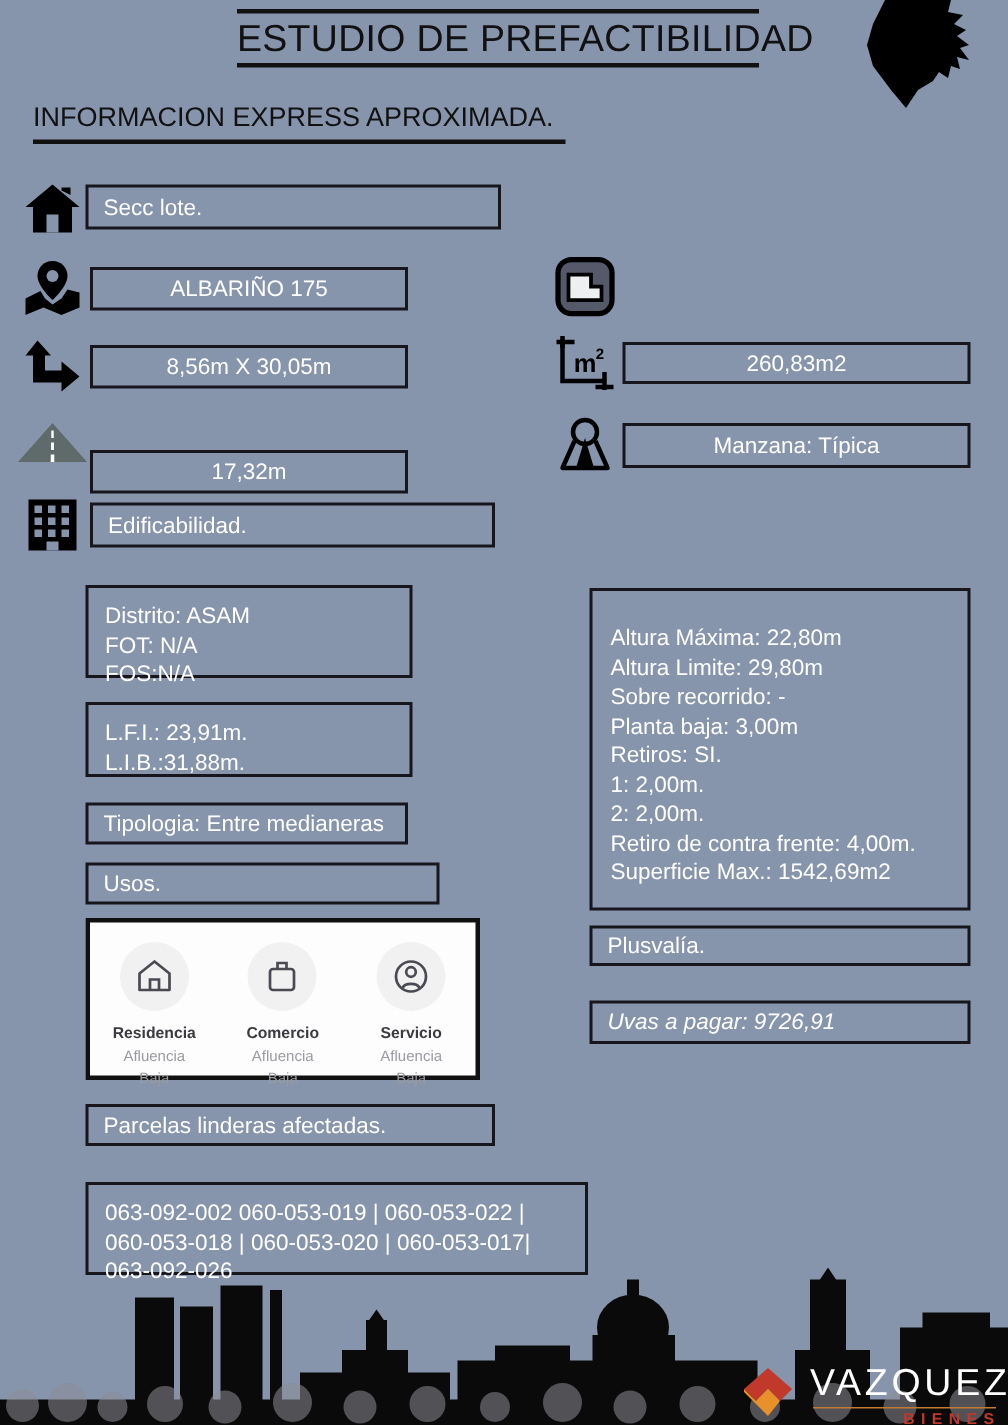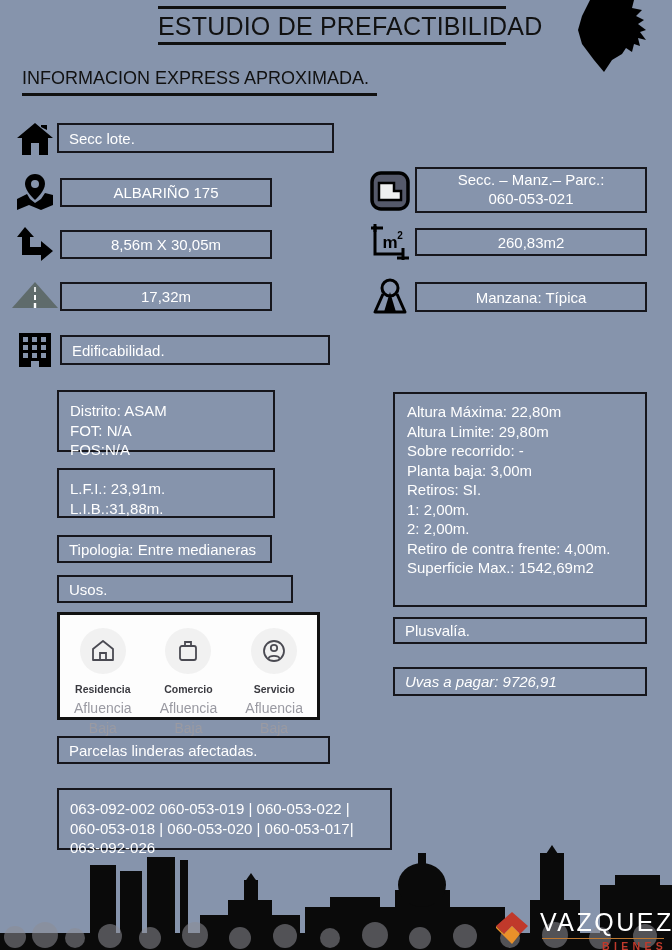--- a/index.html
+++ b/index.html
@@ -74,21 +74,21 @@
   .uso-item { width: 33%; text-align: center; }
   .uso-circle {
     width: 46px; height: 46px; border-radius: 50%;
     background: #f1f1f1;
     margin: 0 auto 9px;
     display: flex; align-items: center; justify-content: center;
   }
   .uso-name {
     font-size: 10.5px; font-weight: bold; color: #3a3a40; margin-bottom: 3px;
   }
-  .uso-sub { font-size: 14px; color: #9a9aa2; line-height: 1.45; }
+  .uso-sub { font-size: 10px; color: #9a9aa2; line-height: 1.45; }
 
   
   .skyline { position: absolute; left: 0; bottom: 0; width: 672px; height: 105px; }
 
   
   .logo { position: absolute; left: 492px; top: 908px; width: 175px; height: 50px; text-align: right; }
   .logo-mark { position: absolute; left: 0; top: 2px; width: 44px; height: 38px; }
   .logo-word {
     position: absolute; left: 48px; top: 0px;
     font-size: 25px; letter-spacing: 2.5px; color: #ffffff; font-weight: normal;
@@ -171,21 +171,21 @@
   </div>
 
   <div class="field center" style="left:60px; top:178px; width:212px; height:29px;">
     <span>ALBARIÑO 175</span>
   </div>
 
   <div class="field center" style="left:60px; top:230px; width:212px; height:29px;">
     <span>8,56m X 30,05m</span>
   </div>
 
-  <div class="field center" style="left:60px; top:282px; width:212px; height:29px;">
+  <div class="field center" style="left:60px; top:300px; width:212px; height:29px;">
     <span>17,32m</span>
   </div>
 
   <div class="field left" style="left:60px; top:335px; width:270px; height:30px;">
     <span>Edificabilidad.</span>
   </div>
 
   <div class="block" style="left:57px; top:390px; width:218px; height:62px;">Distrito: ASAM
 FOT: N/A
 FOS:N/A</div>
@@ -267,34 +267,30 @@
   </div>
 
   <div class="icon-box" style="left:368px; top:276px; width:44px; height:42px;">
     <svg width="42" height="42" viewBox="0 0 42 42">
       <circle fill="none" stroke="#000" stroke-width="3" cx="21" cy="12" r="8"></circle>
       <path fill="none" stroke="#000" stroke-width="3" stroke-linejoin="round" d="M14 18 L6 36 L36 36 L28 18"></path>
       <path fill="#000" d="M21 16 L15 36 L27 36 Z"></path>
     </svg>
   </div>
 
-  <div class="field center" style="left:415px; top:167px; width:232px; height:46px;">
-    <span class="multi" style="white-space:pre-line">Secc. – Manz.– Parc.:
-060-053-021</span>
-  </div>
 
   <div class="field center" style="left:415px; top:228px; width:232px; height:28px;">
     <span>260,83m2</span>
   </div>
 
   <div class="field center" style="left:415px; top:282px; width:232px; height:30px;">
     <span>Manzana: Típica</span>
   </div>
 
-  <div class="block" style="left:393px; top:392px; width:254px; height:215px; padding-top:8px; padding-left:12px;">Altura Máxima: 22,80m
+  <div class="block" style="left:393px; top:392px; width:254px; height:215px; padding-top:22px; padding-left:12px;">Altura Máxima: 22,80m
 Altura Limite:  29,80m
 Sobre recorrido: -
 Planta baja: 3,00m
 Retiros: SI.
 1: 2,00m.
 2: 2,00m.
 Retiro de contra frente: 4,00m.
 Superficie Max.: 1542,69m2</div>
 
   <div class="field left" style="left:393px; top:617px; width:254px; height:27px;">

